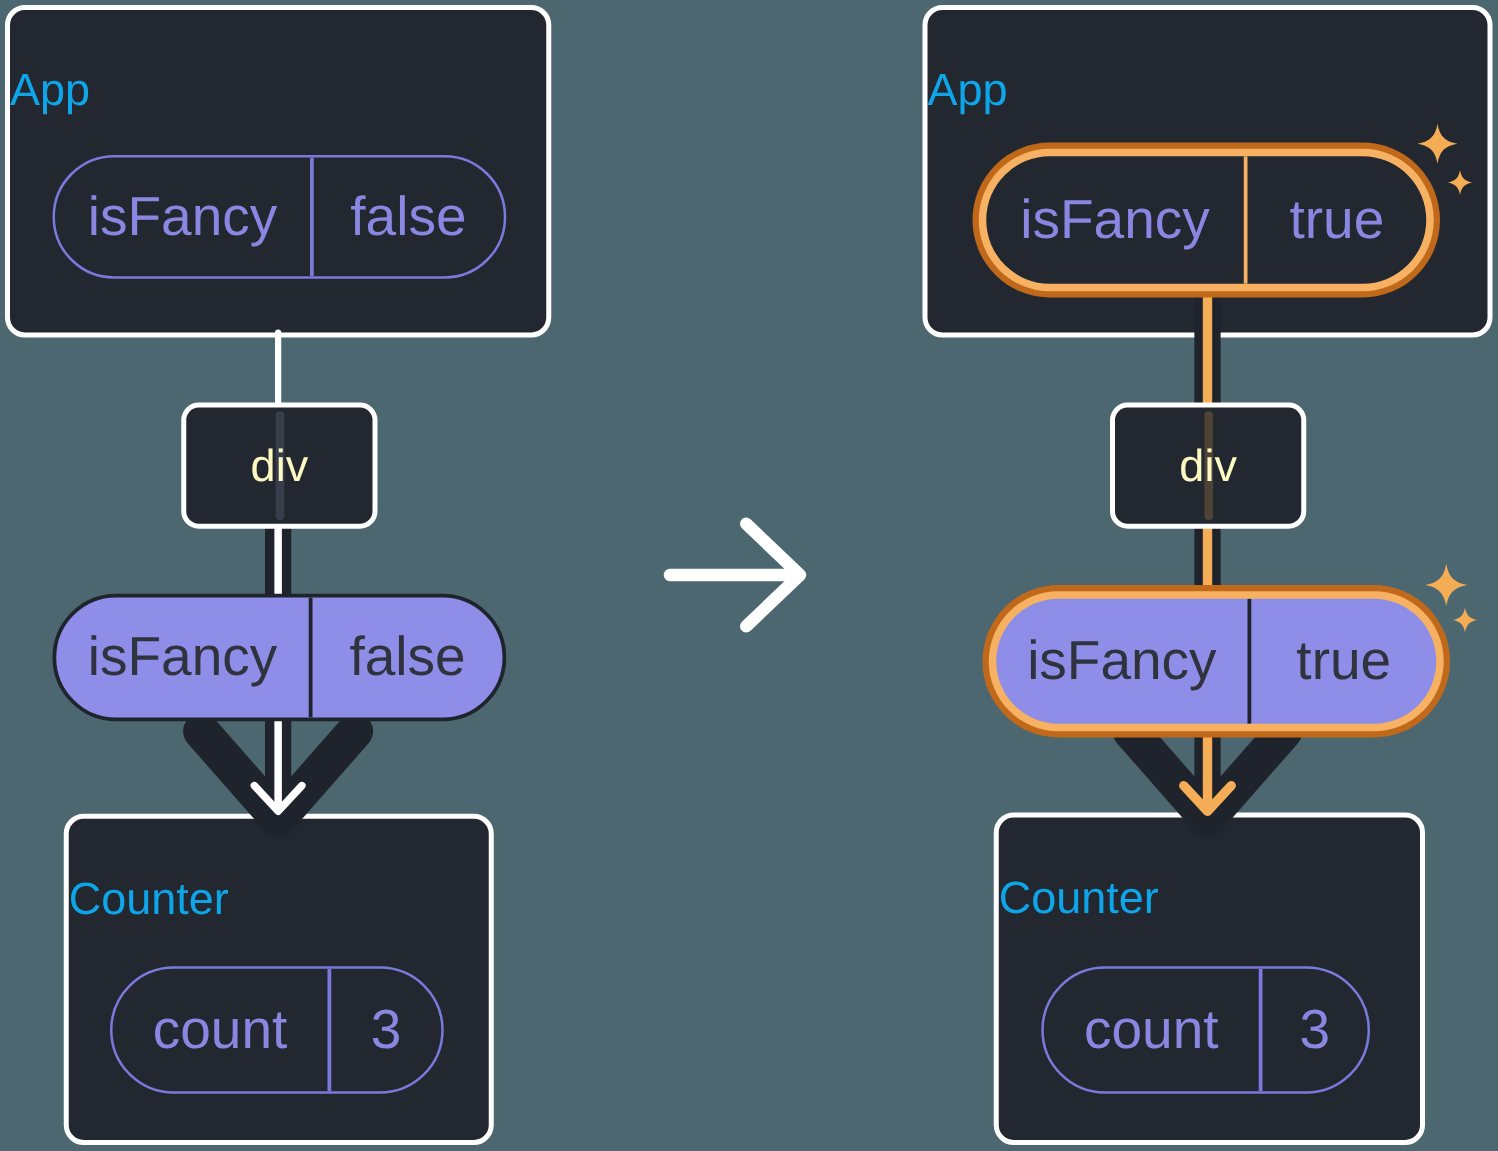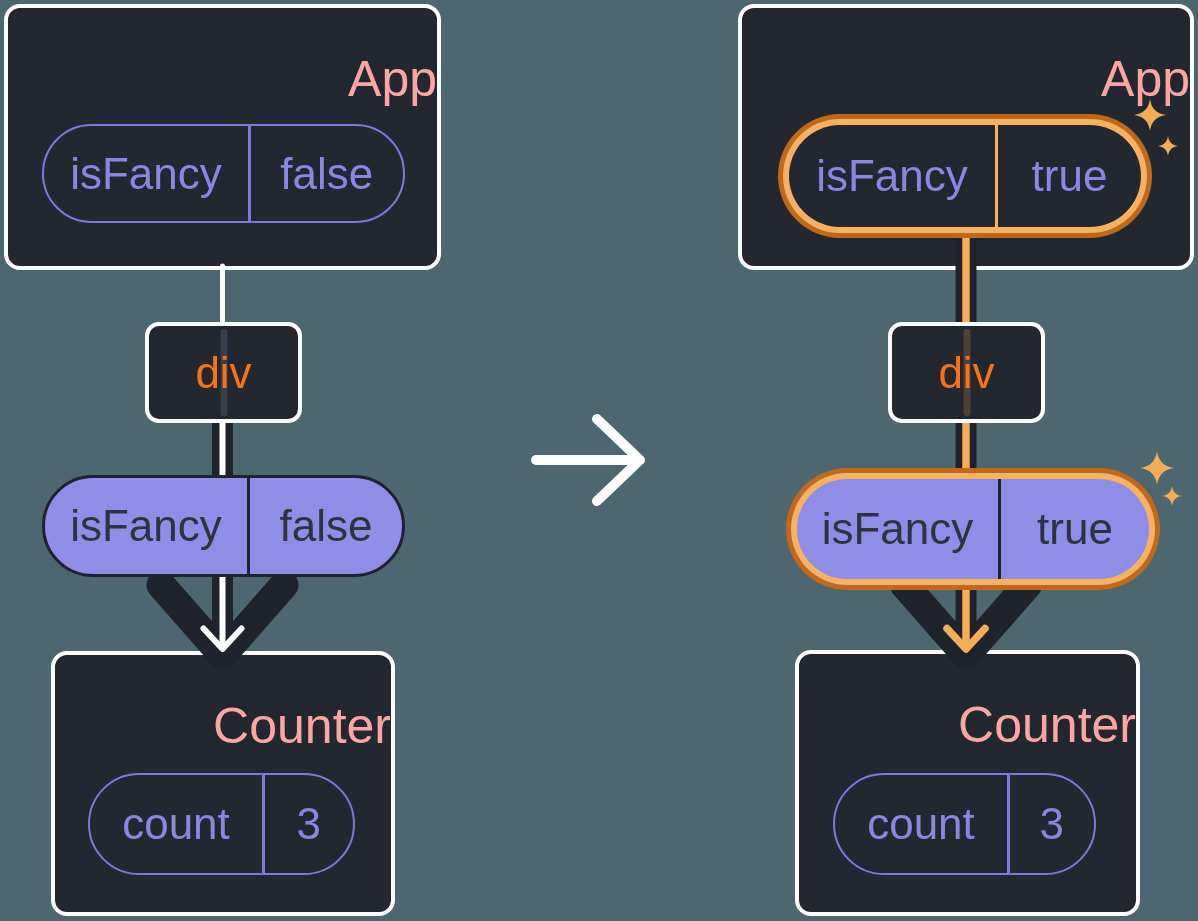--- a/index.html
+++ b/index.html
@@ -25,24 +25,24 @@
     border-radius:14px;
     display:flex;align-items:center;justify-content:center;
   }
   .node-box .ghost-line{
     position:absolute;top:3px;bottom:3px;left:50%;width:7px;
     transform:translateX(-50%);border-radius:3px;
   }
   .ghost-line.cool{background:rgba(170,182,222,0.16);}
   .ghost-line.warm{background:rgba(246,173,87,0.20);}
   .comp-title{
-    position:absolute;left:0;right:0;text-align:right;
-    color:#fca5a5;font-size:50px;line-height:1;
+    position:absolute;left:0;right:0;text-align:left;
+    color:#0ea5e9;font-size:36px;line-height:1;
   }
-  .node-label{color:#f97316;font-size:44px;line-height:1;position:relative;}
+  .node-label{color:#fef9c3;font-size:36px;line-height:1;position:relative;}
 
   
   .pill{
     position:absolute;box-sizing:border-box;border-radius:999px;
     display:flex;align-items:stretch;overflow:hidden;
     font-size:44px;line-height:1;
   }
   .pill.outline{border:2.5px solid var(--purple-outline,#7B79DB);color:var(--purple-text,#8987E2);}
   .pill.filled{background:var(--purple-fill,#8E8DE8);border:3px solid var(--dark-line,#23272F);color:var(--dark-text,#2F333D);}
   .cell{display:flex;align-items:center;justify-content:center;}

